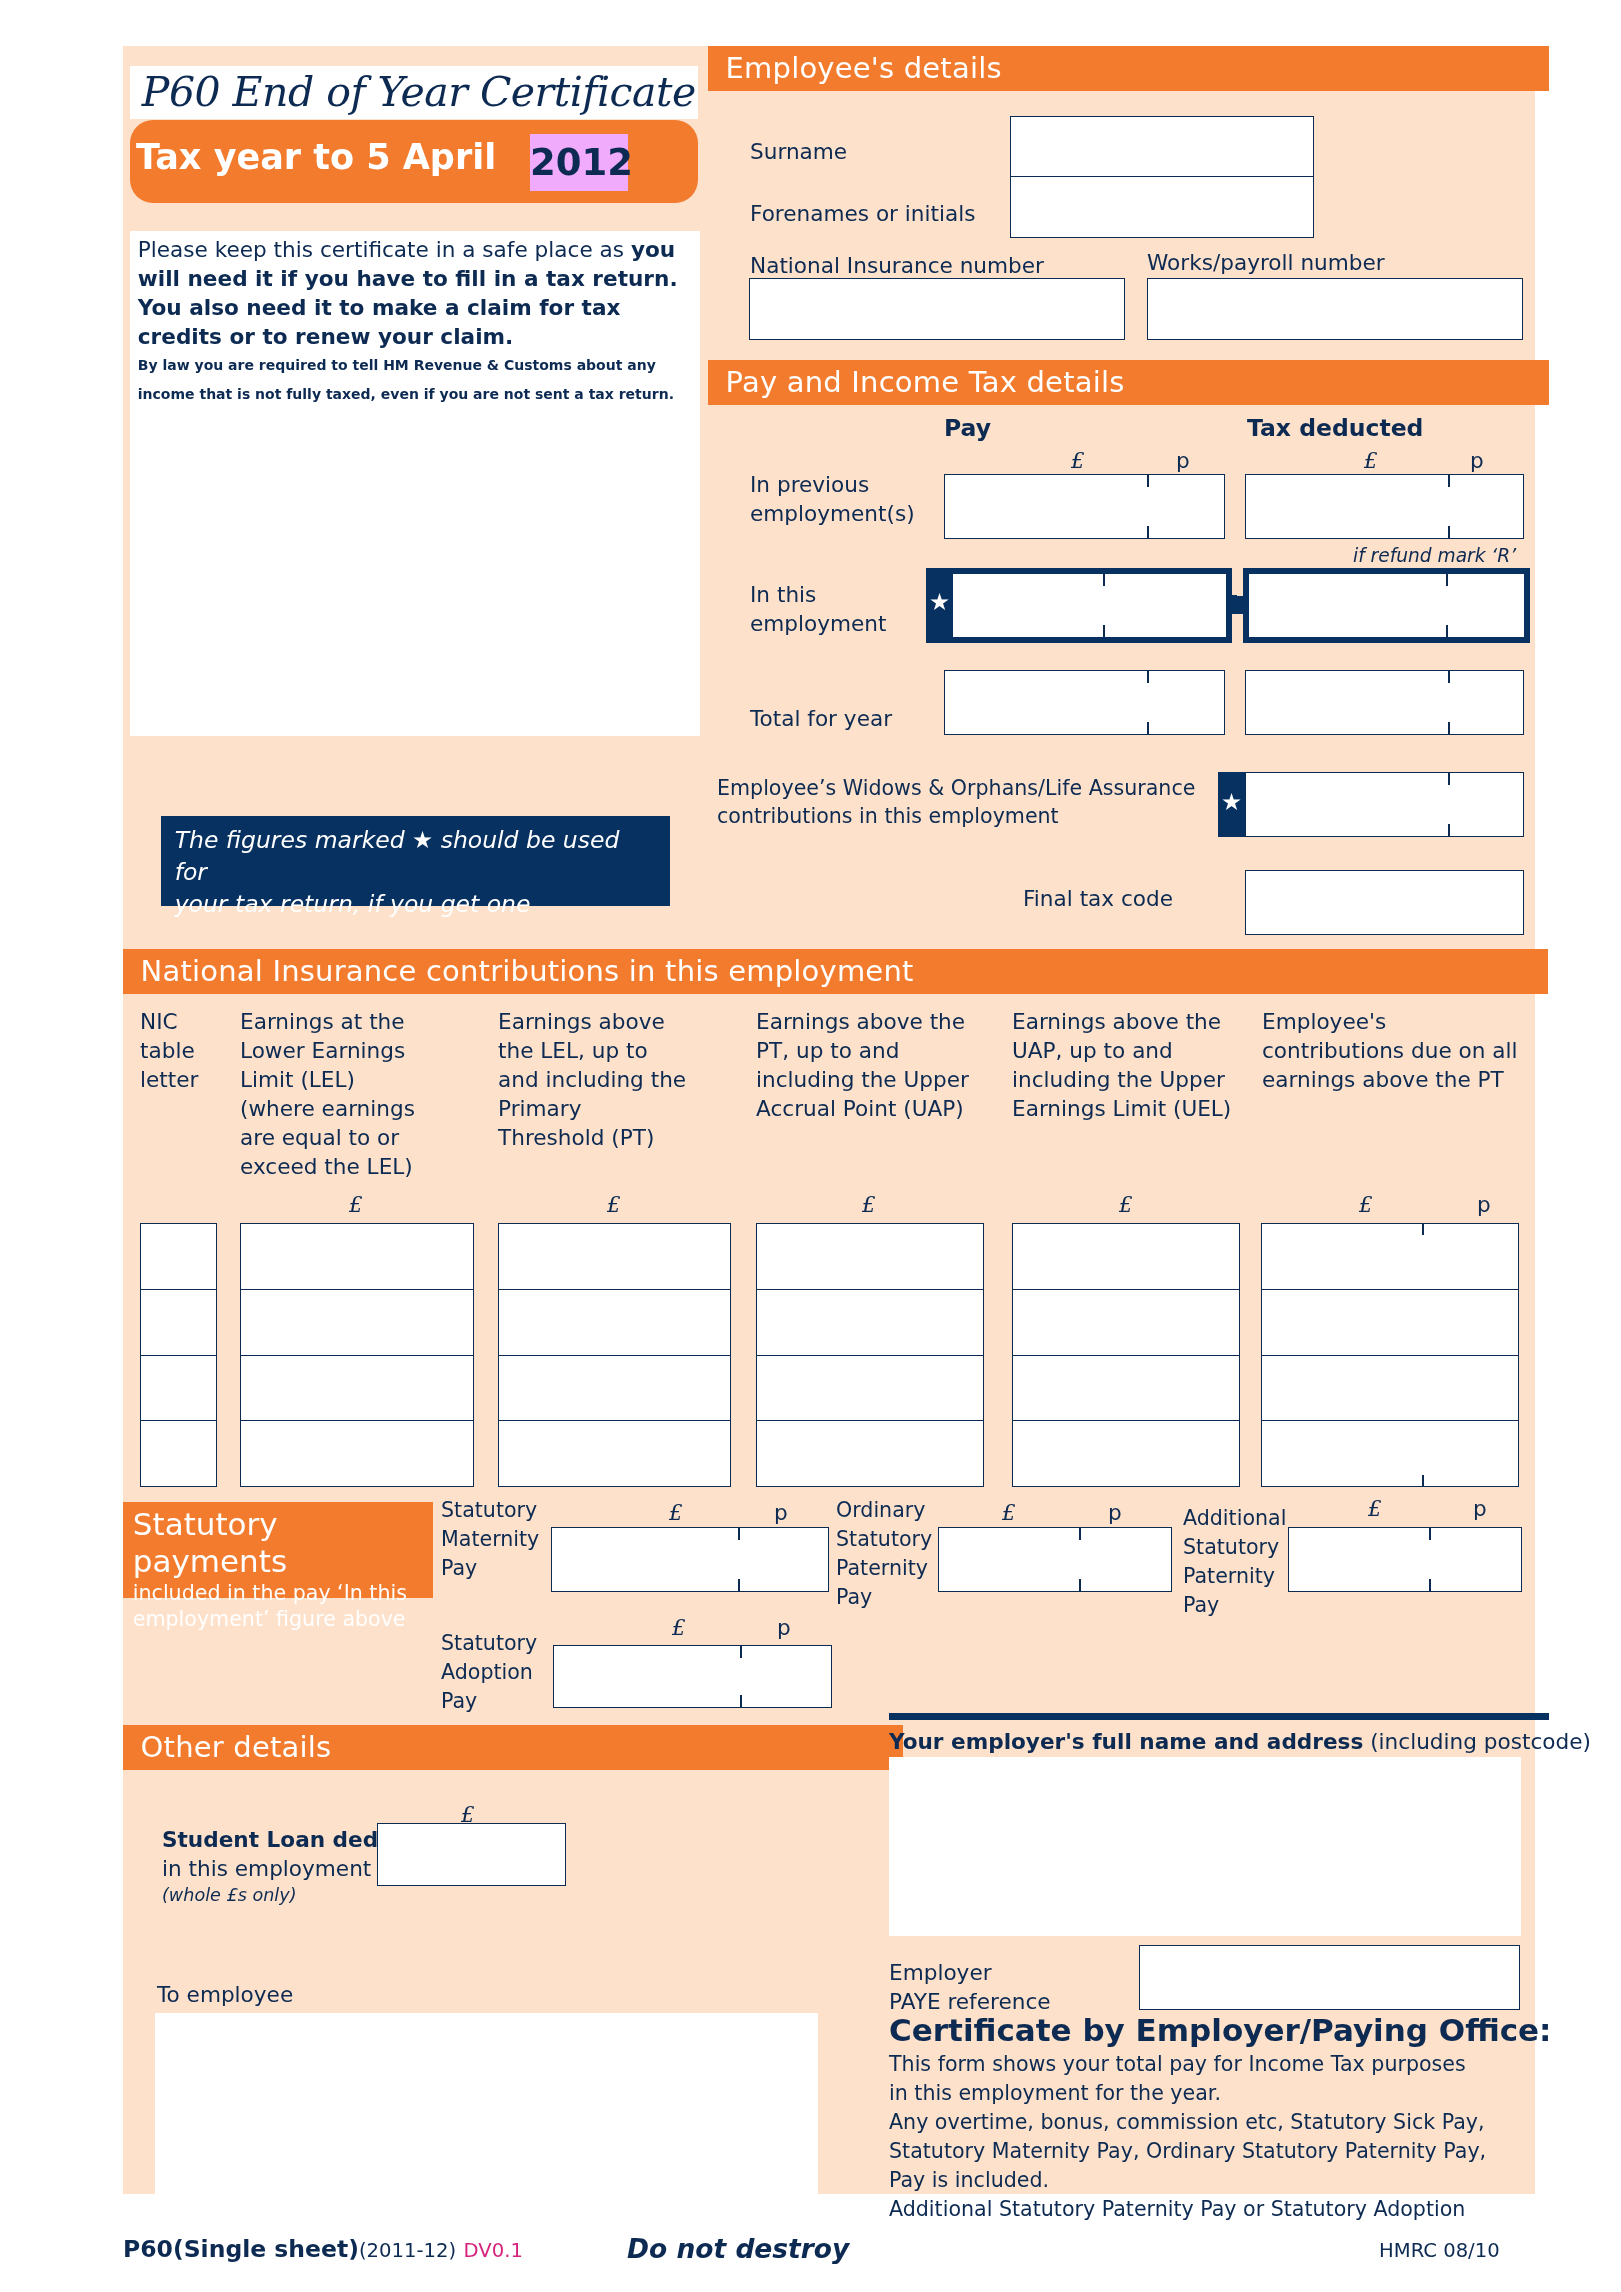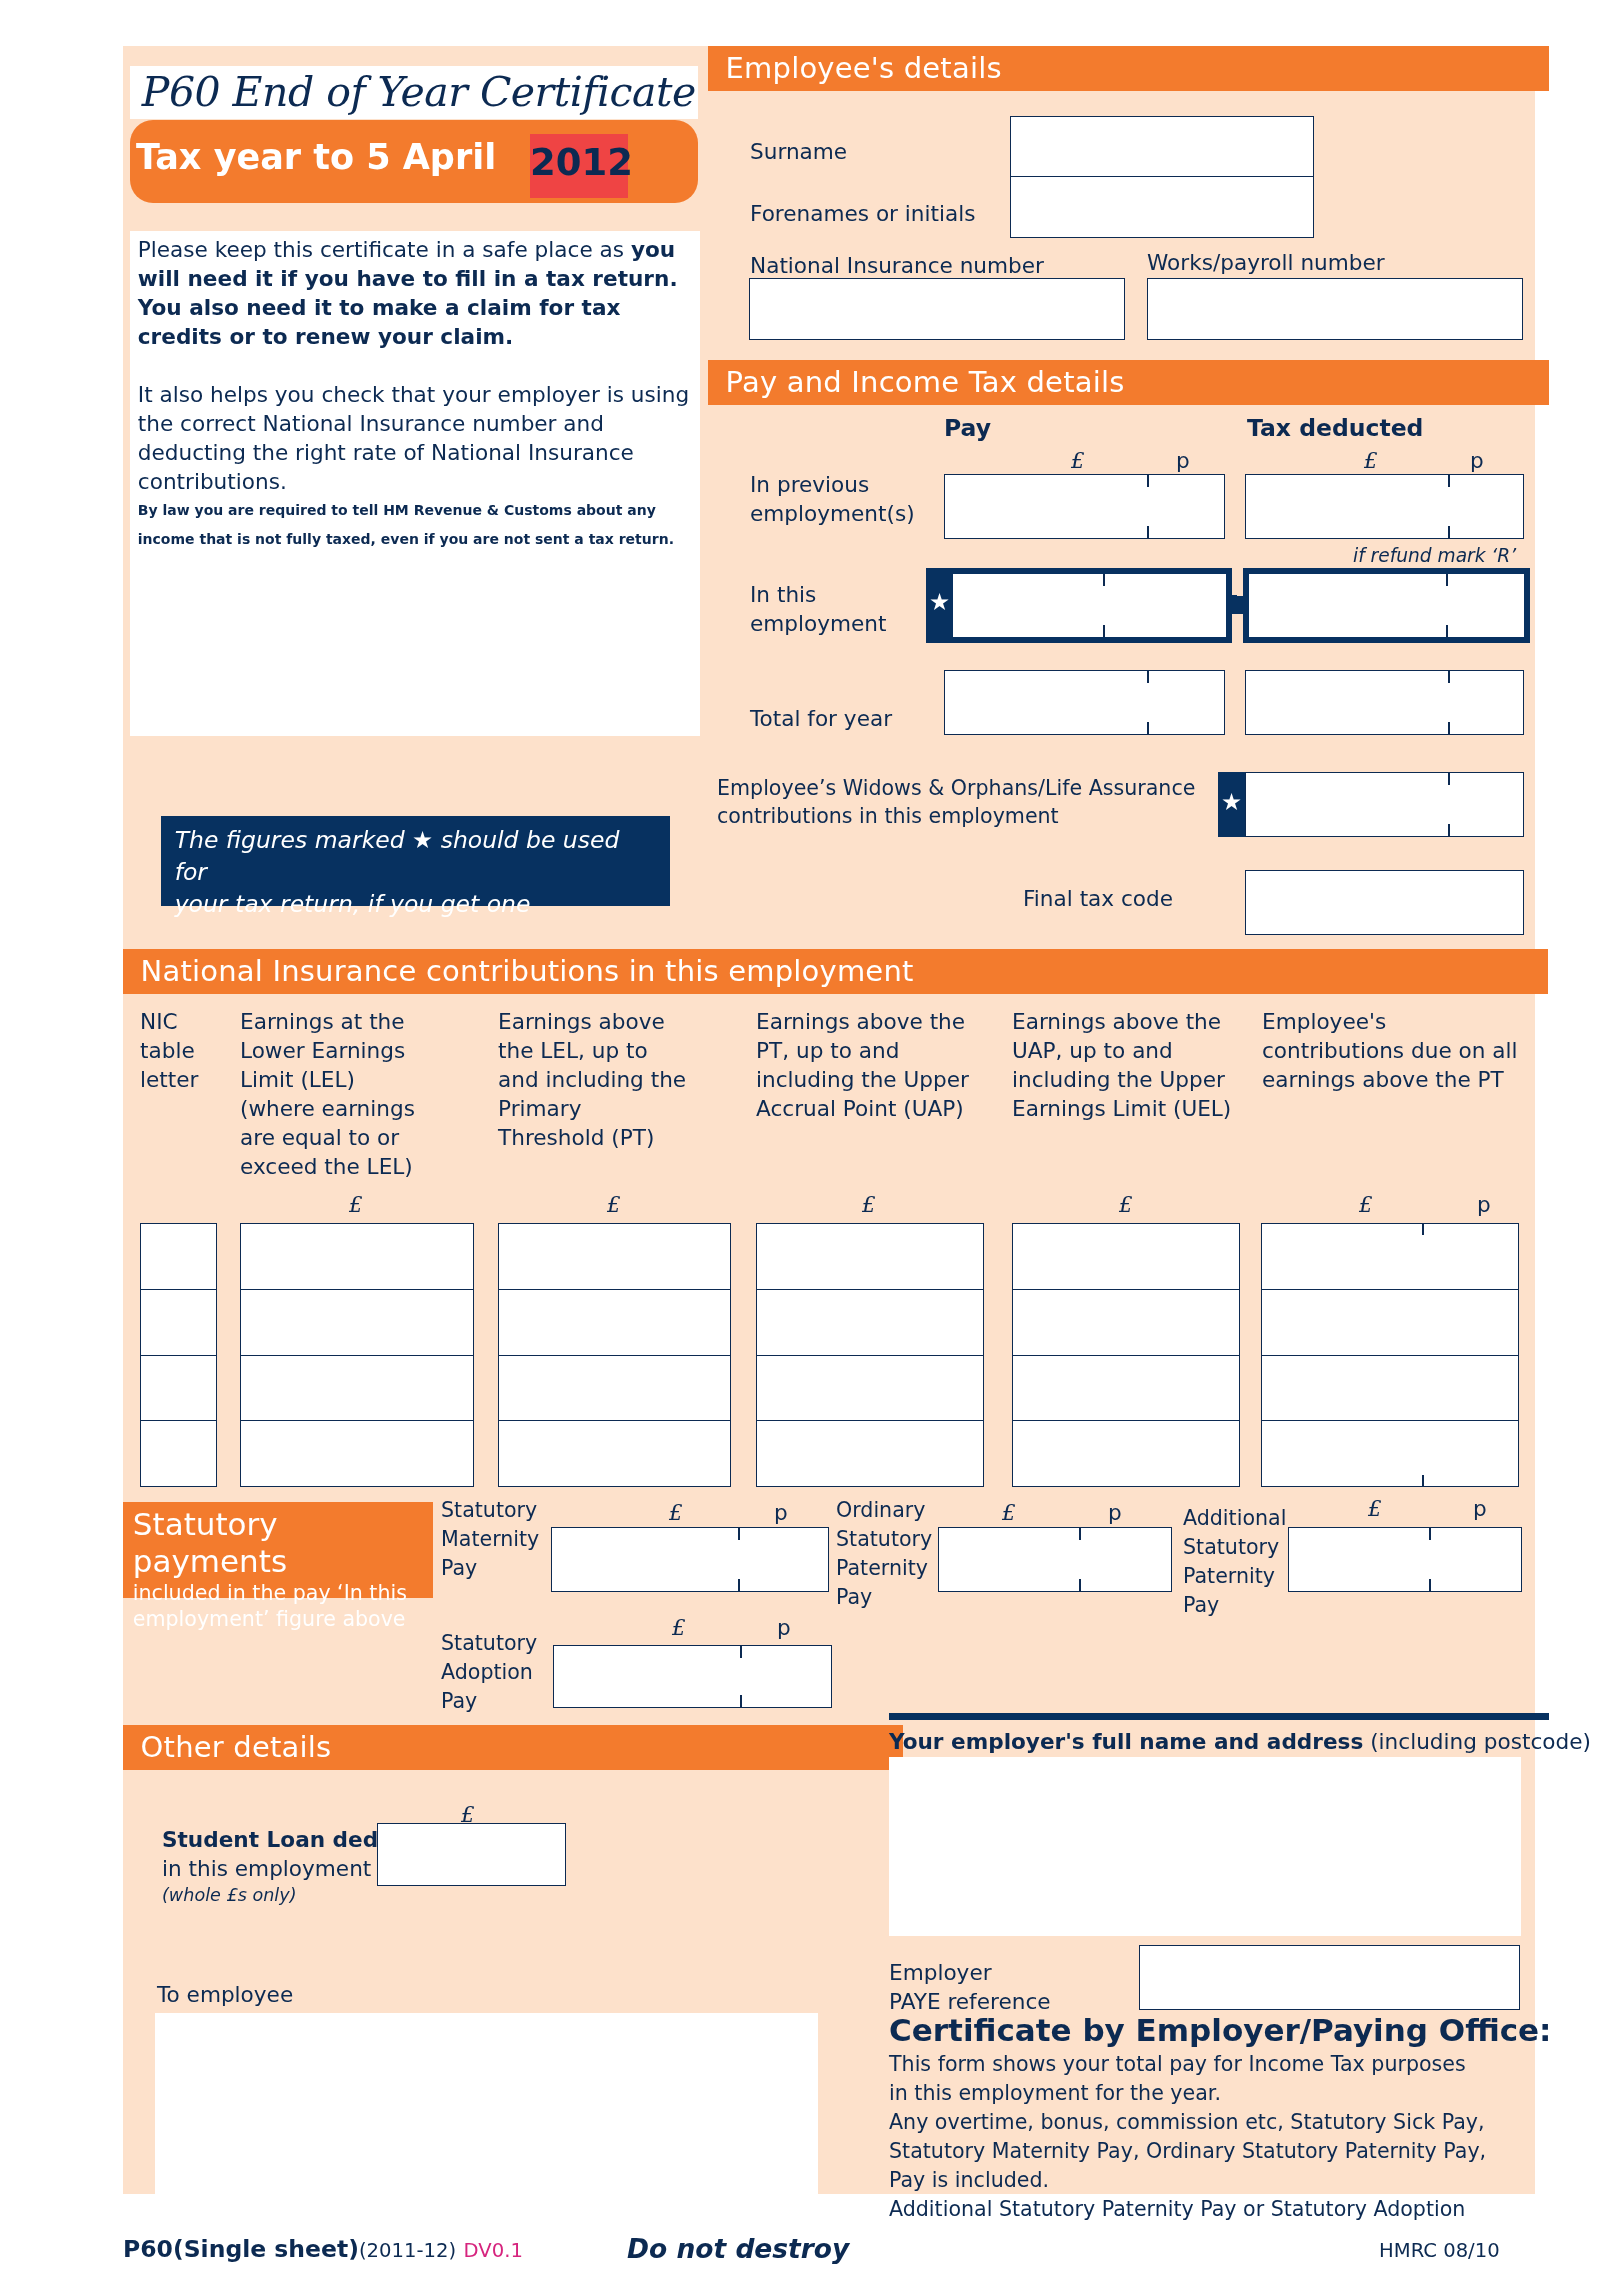--- a/index.html
+++ b/index.html
@@ -24,28 +24,27 @@
 </head>
 <body>
 
 <div class="abs peach" style="left:123px; top:46px; width:1412px; height:2148px;"></div>
 
 <div class="abs" style="left:130px; top:66px; width:568px; height:53px; background:#fff;">
   <div style="font-family:'DejaVu Serif','Liberation Serif',serif; font-style:italic; font-size:41px; line-height:53px; color:#0c2a52; padding-left:11.8px; white-space:nowrap; letter-spacing:-0.5px;">P60 End of Year Certificate</div>
 </div>
 <div class="abs orange" style="left:130px; top:120px; width:568px; height:83px;border-radius:23px;">
   <div style="position:absolute; left:5.9px; top:15.7px; font-size:35px; line-height:43px; font-weight:bold;">Tax year to 5 April</div>
-  <div style="position:absolute; left:400px; top:13.7px; width:98px; height:64px; background:#ef4444; color:#0c2a52; font-size:37px; font-weight:bold; line-height:57px; text-align:center;">2012</div>
+  <div style="position:absolute; left:400px; top:13.7px; width:98px; height:57px; background:#f0abfc; color:#0c2a52; font-size:37px; font-weight:bold; line-height:57px; text-align:center;">2012</div>
 </div>
 
 <div class="abs" style="left:130px; top:231px; width:570px; height:505px; background:#fff; padding:0 7.8px 0 7.8px;">
   <p style="font-size:21.6px; line-height:29px; margin-top:3.9px;">
     <span>Please keep this certificate in a safe place as </span><b>you will need it if you have to fill in a tax return. You also need it to make a claim for tax credits or to renew your claim.</b>
   </p>
-  <p style="font-size:21.6px; line-height:29px; margin-top:29px;">It also helps you check that your employer is using the correct National Insurance number and deducting the right rate of National Insurance contributions.</p>
   <p style="font-size:14px; line-height:29px; font-weight:bold;">By law you are required to tell HM Revenue &amp; Customs about any income that is not fully taxed, even if you are not sent a tax return.</p>
 </div>
 
 <div class="abs navy" style="left:161px; top:816px; width:509px; height:90px; padding:7.8px 13.7px; font-style:italic; font-size:23.5px; line-height:32px;">
   <div>The figures marked ★ should be used for</div>
   <div>your tax return, if you get one</div>
 </div>
 
 <div class="abs orange hdr" style="left:708px; top:46px; width:841px; height:45px;">Employee's details</div>
 <div class="abs lbl" style="left:750px; top:137px;">Surname</div>

